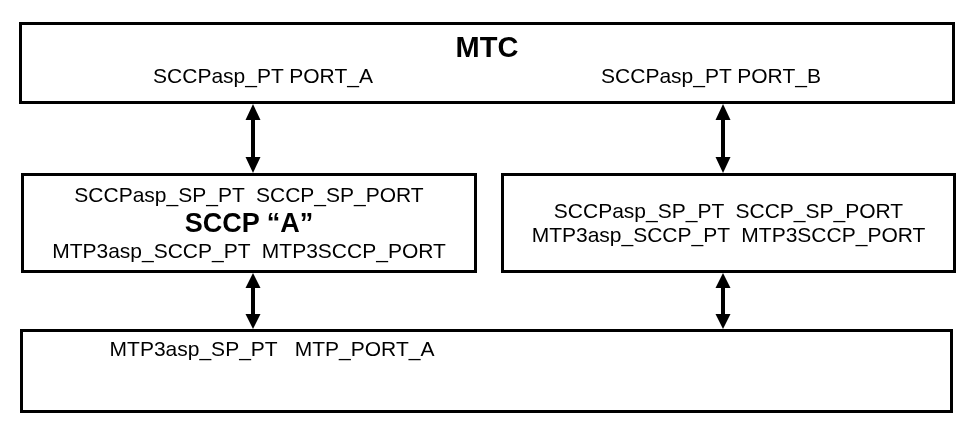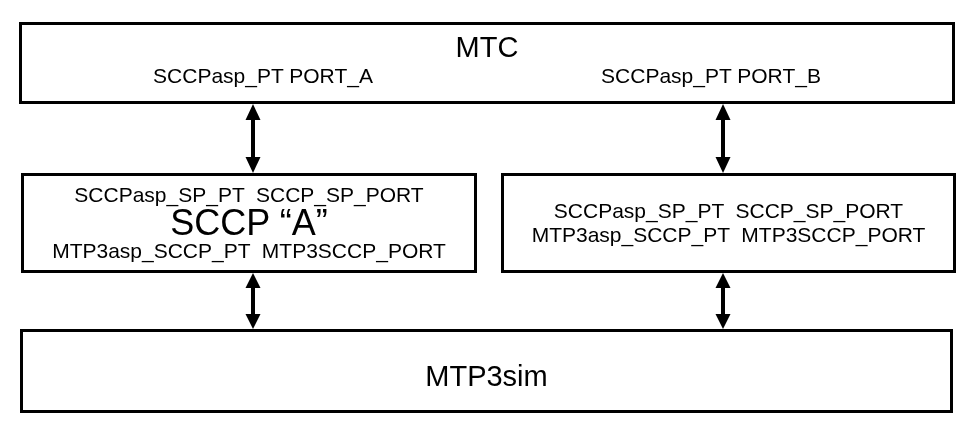--- a/index.html
+++ b/index.html
@@ -21,21 +21,21 @@
     background: #ffffff;
     border: 3px solid #000000;
     box-sizing: border-box;
   }
   .box-mtc    { left: 19px;  top: 22px;  width: 936px; height: 82px;  }
   .box-sccp-a { left: 21px;  top: 173px; width: 456px; height: 100px; }
   .box-sccp-b { left: 501px; top: 173px; width: 455px; height: 100px; }
   .box-mtp3   { left: 20px;  top: 329px; width: 933px; height: 84px;  }
 
   .title {
-    font-weight: normal;
+    font-weight: bold;
     font-size: 29px;
     line-height: 32px;
     white-space: pre;
   }
   .label {
     font-size: 21px;
     line-height: 24px;
     white-space: pre;
   }
   .abs { position: absolute; }
@@ -48,21 +48,21 @@
   .mtc-port-b { top: 39px; left: 689px; }
 
   
   .box-sccp-a, .box-sccp-b {
     display: flex;
     flex-direction: column;
     align-items: center;
     justify-content: center;
     text-align: right;
   }
-  .sccp-title { font-size: 36px; line-height: 32px; }
+  .sccp-title { font-size: 27px; line-height: 32px; }
   .sccp-row   { line-height: 24px; }
 
   
   .mtp3-port-a { top: 5px;  left: 249px; }
   .mtp3-port-b { top: 5px;  left: 721px; }
   .mtp3-title  { top: 28px; }
 
   .arrow {
     position: absolute;
     display: block;
@@ -109,16 +109,16 @@
     <polygon points="14,56 6.5,41 21.5,41"></polygon>
   </svg>
 
   <svg class="arrow" style="left:709px; top:273px;" width="28" height="56" viewBox="0 0 28 56" aria-hidden="true">
     <polygon points="14,0 6.5,15 21.5,15"></polygon>
     <rect x="12" y="13" width="4" height="30"></rect>
     <polygon points="14,56 6.5,41 21.5,41"></polygon>
   </svg>
 
   <div class="box box-mtp3">
-    <div class="title abs centered mtp3-title">MTP3sim</div>
+    <div class="label abs anchor-center mtp3-port-a">MTP3asp_SP_PT   MTP_PORT_A</div>
   </div>
 
 </div>
 
 </body></html>

